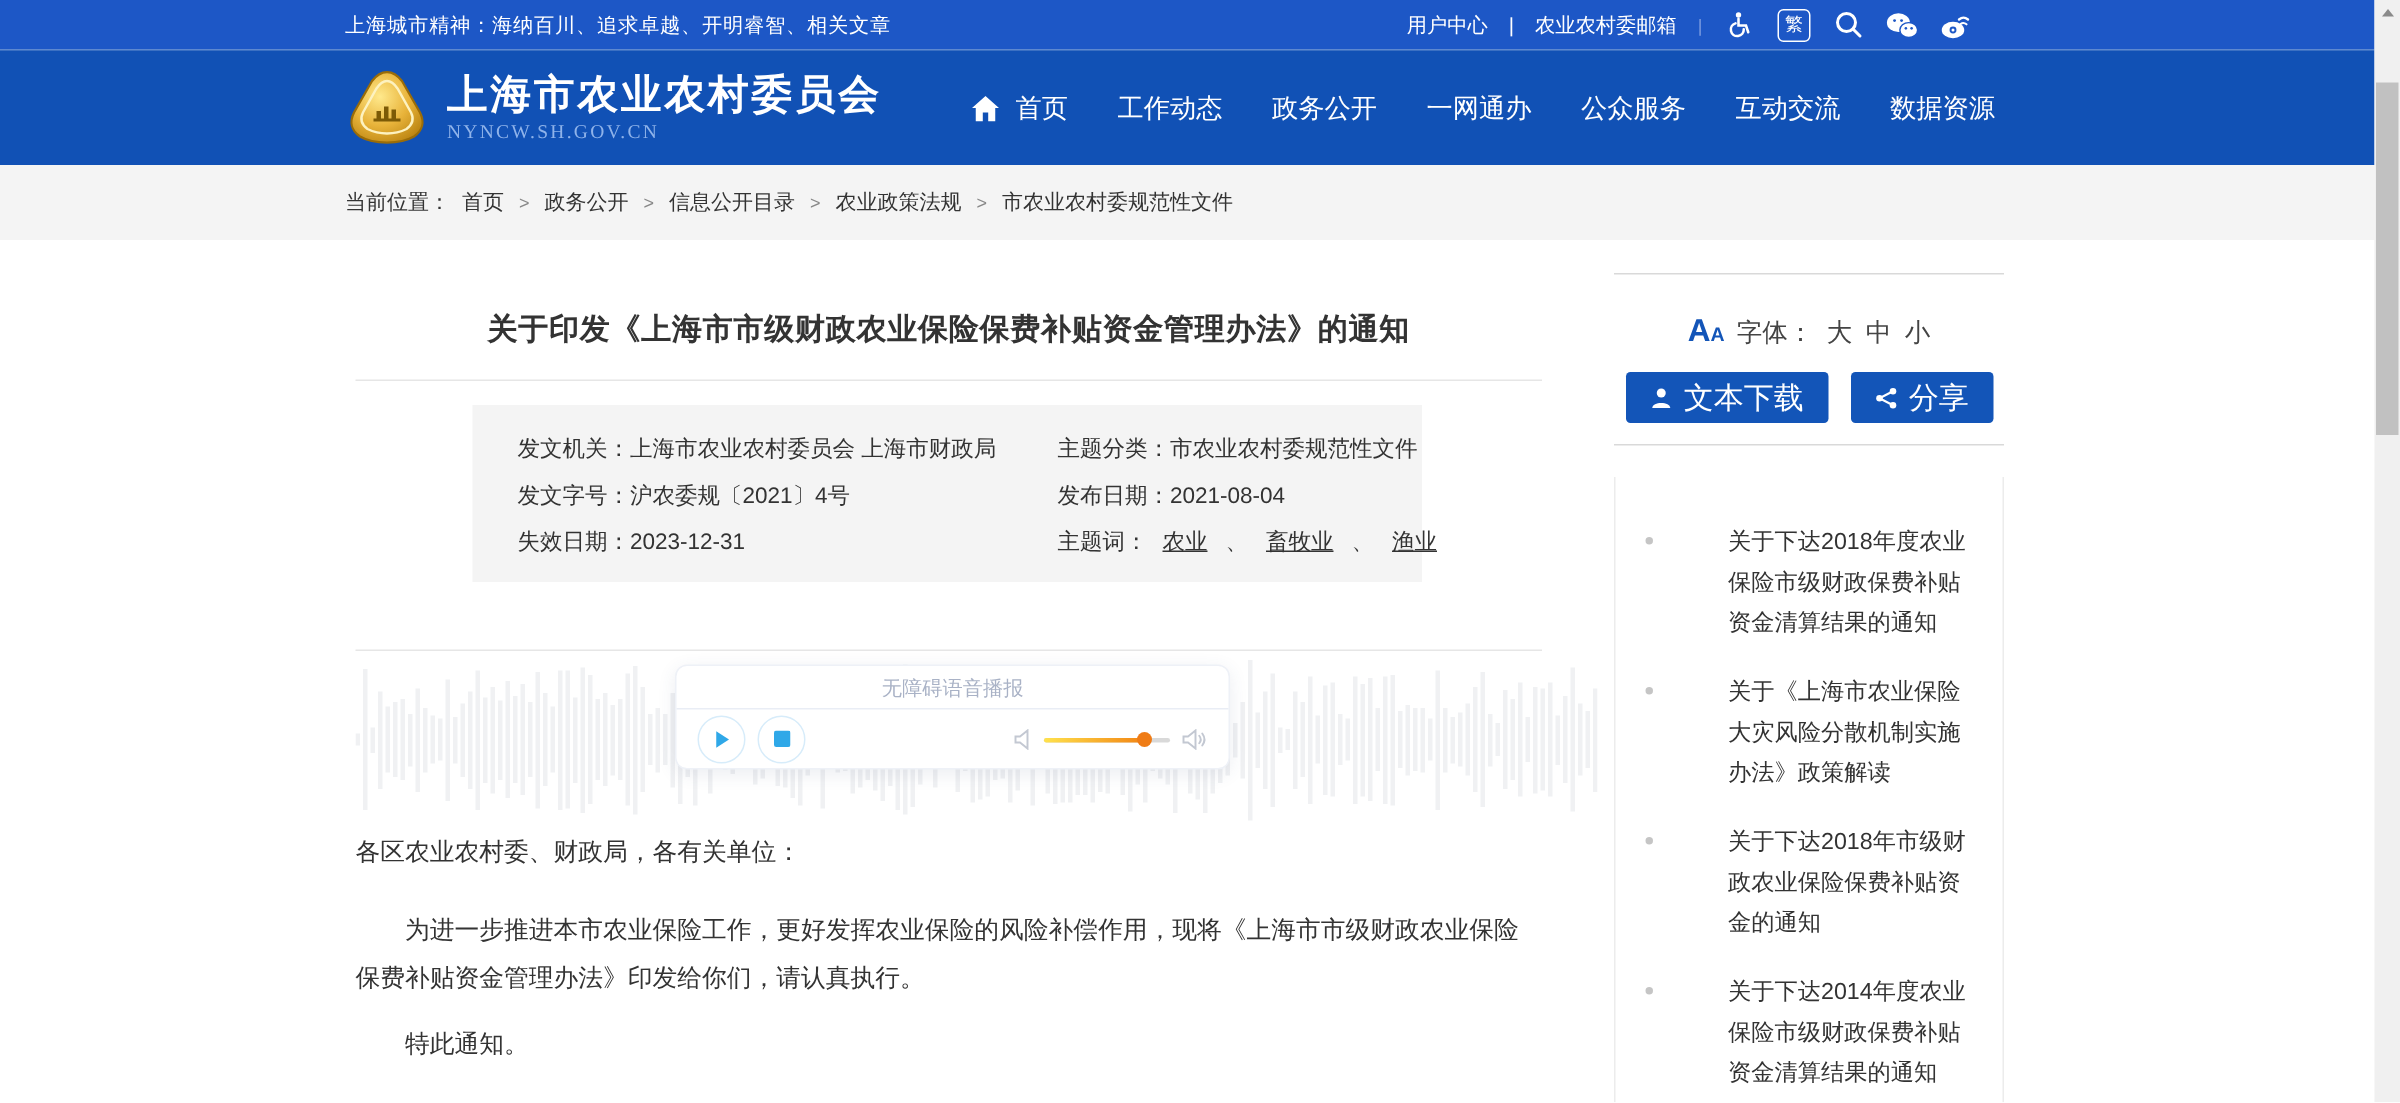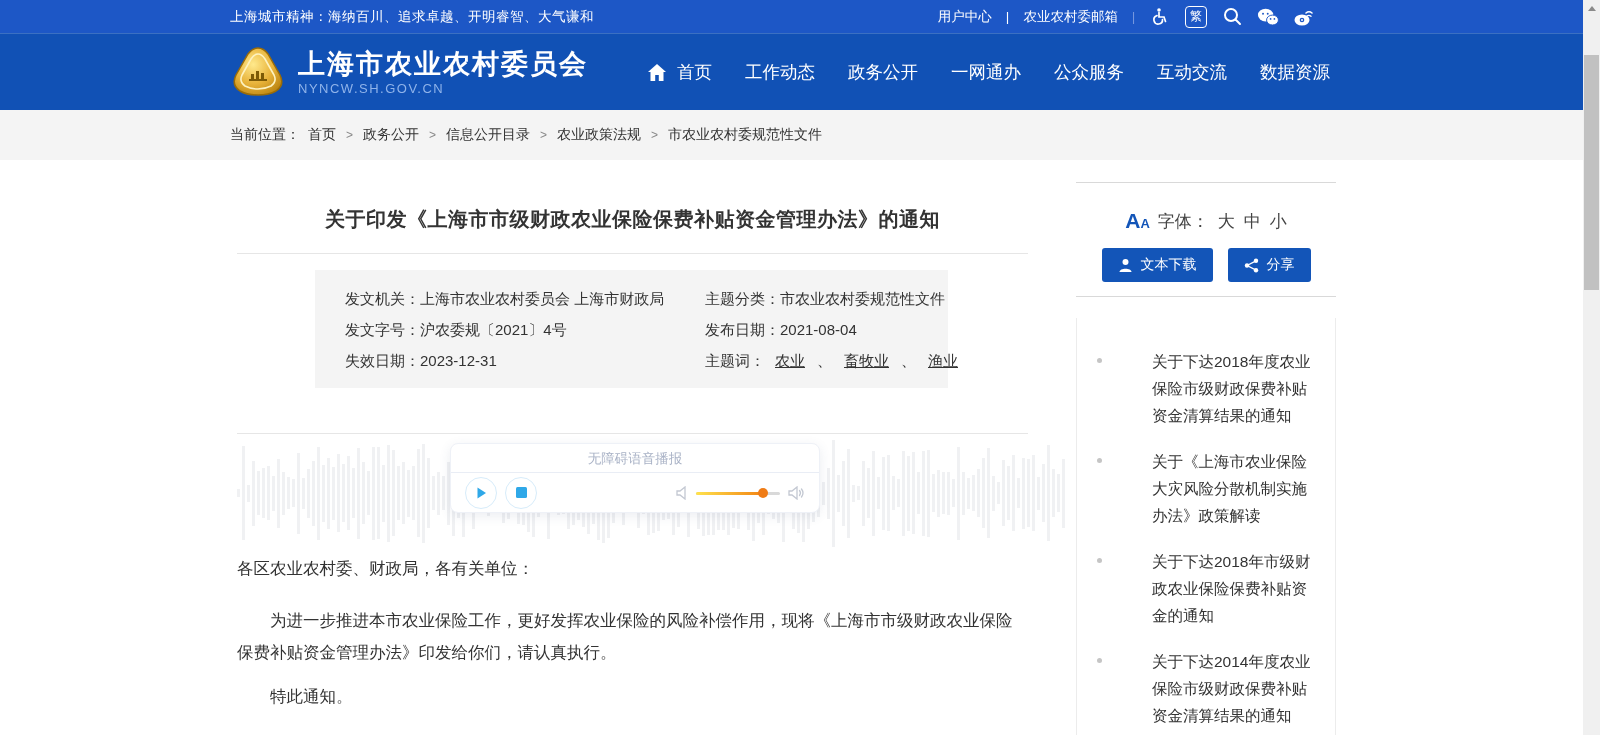--- a/index.html
+++ b/index.html
@@ -24,21 +24,21 @@
   .ticon { display:flex; align-items:center; justify-content:center; width:22px; height:22px; cursor:pointer; }
   .fan-box { width:22px; height:22px; border:1.5px solid #fff; border-radius:4px; display:flex;
     align-items:center; justify-content:center; font-size:12px; color:#fff; cursor:pointer; }
 
   
   #header { position:absolute; top:33px; left:0; width:1583px; height:77px; background:#1151b5;
     border-top:1px solid rgba(255,255,255,.18); display:flex; align-items:center; }
   #logo-group { display:flex; align-items:center; margin-left:231px; }
   #logo-mark { width:54px; height:54px; margin-right:13px; }
   #site-name { color:#fff; font-size:27px; font-weight:bold; letter-spacing:2px; line-height:30px; }
-  #site-url { color:#8fb3ea; font-size:13px; letter-spacing:1.5px; margin-top:2px; }
+  #site-url { color:#8fb3ea; font-size:13px; letter-spacing:1.5px; margin-top:2px;font-family:Liberation Serif, serif; }
   #main-nav { margin-left:auto; display:flex; align-items:center; gap:33px; padding-right:253px; }
   #main-nav .nav-item { color:#fff; font-size:17.5px; cursor:pointer; white-space:nowrap; }
   #home-icon { display:flex; align-items:center; margin-right:-22px; }
 
   
   #breadcrumb { position:absolute; top:110px; left:0; width:1583px; height:50px; background:#f4f4f4;
     display:flex; align-items:center; font-size:14px; color:#333; }
   #breadcrumb .inner { margin-left:230px; display:flex; align-items:center; }
   #breadcrumb .crumb { color:#333; cursor:pointer; }
   #breadcrumb .sep { color:#888; margin:0 10px; font-size:12px; }
@@ -90,21 +90,21 @@
   
   #sidebar { position:absolute; left:1076px; top:0; width:260px; height:575px; }
   .sb-hr { position:absolute; left:0; width:260px; border-top:1px solid #d9d9d9; }
   #sb-hr1 { top:22px; } #sb-hr2 { top:136px; }
   #font-row { position:absolute; top:44px; left:0; width:260px; height:34px; display:flex;
     align-items:center; justify-content:center; font-size:17px; color:#444; }
   #aa-icon { color:#1355b8; font-weight:bold; margin-right:8px; cursor:default; }
   #aa-icon .big { font-size:21px; } #aa-icon .small { font-size:13px; }
   .fsize { margin-left:9px; cursor:pointer; color:#444; }
   #btn-row { position:absolute; top:88px; left:0; width:260px; display:flex; justify-content:center; gap:15px; }
-  .sb-btn { height:34px; background:#1355b8; color:#fff; border:none; border-radius:3px; font-size:14px;
+  .sb-btn { height:34px; background:#1355b8; color:#fff; border:none; border-radius:3px; font-size:20px;
     display:flex; align-items:center; gap:8px; padding:0 16px; cursor:pointer;
     font-family:"Liberation Sans","DejaVu Sans",sans-serif; }
 
   #related { position:absolute; top:158px; left:0; width:260px; }
   #related-header { border-bottom:2px solid #1355b8; height:44px; }
   #related-tab { width:108px; height:44px; background:#1355b8; color:#fff; font-size:17px; font-weight:bold;
     display:flex; align-items:center; justify-content:center; letter-spacing:1px; }
   #related-list { list-style:none; border-left:1px solid #ececec; border-right:1px solid #ececec;
     padding:30px 14px 40px 20px; }
   #related-list li { display:flex; margin-bottom:19px; cursor:pointer;gap:39px; }
@@ -113,21 +113,21 @@
   #related-list .rtxt { font-size:15.5px; color:#333; line-height:27px; }
 
   svg { display:block; }
 </style>
 </head>
 <body>
 
 <div id="page">
 
   <div id="topbar">
-    <div class="slogan">上海城市精神：海纳百川、追求卓越、开明睿智、大气谦和</div>
+    <div class="slogan">上海城市精神：海纳百川、追求卓越、开明睿智、相关文章</div>
     <div class="spacer"></div>
     <div class="right">
       <span style="display:flex;align-items:center;gap:14px;">
 
       <a class="tlink">用户中心</a>
           <span class="sep">|</span>
           <a class="tlink">农业农村委邮箱</a>
         </span>
       <span class="vsep">|</span>
       <span class="ticon">

